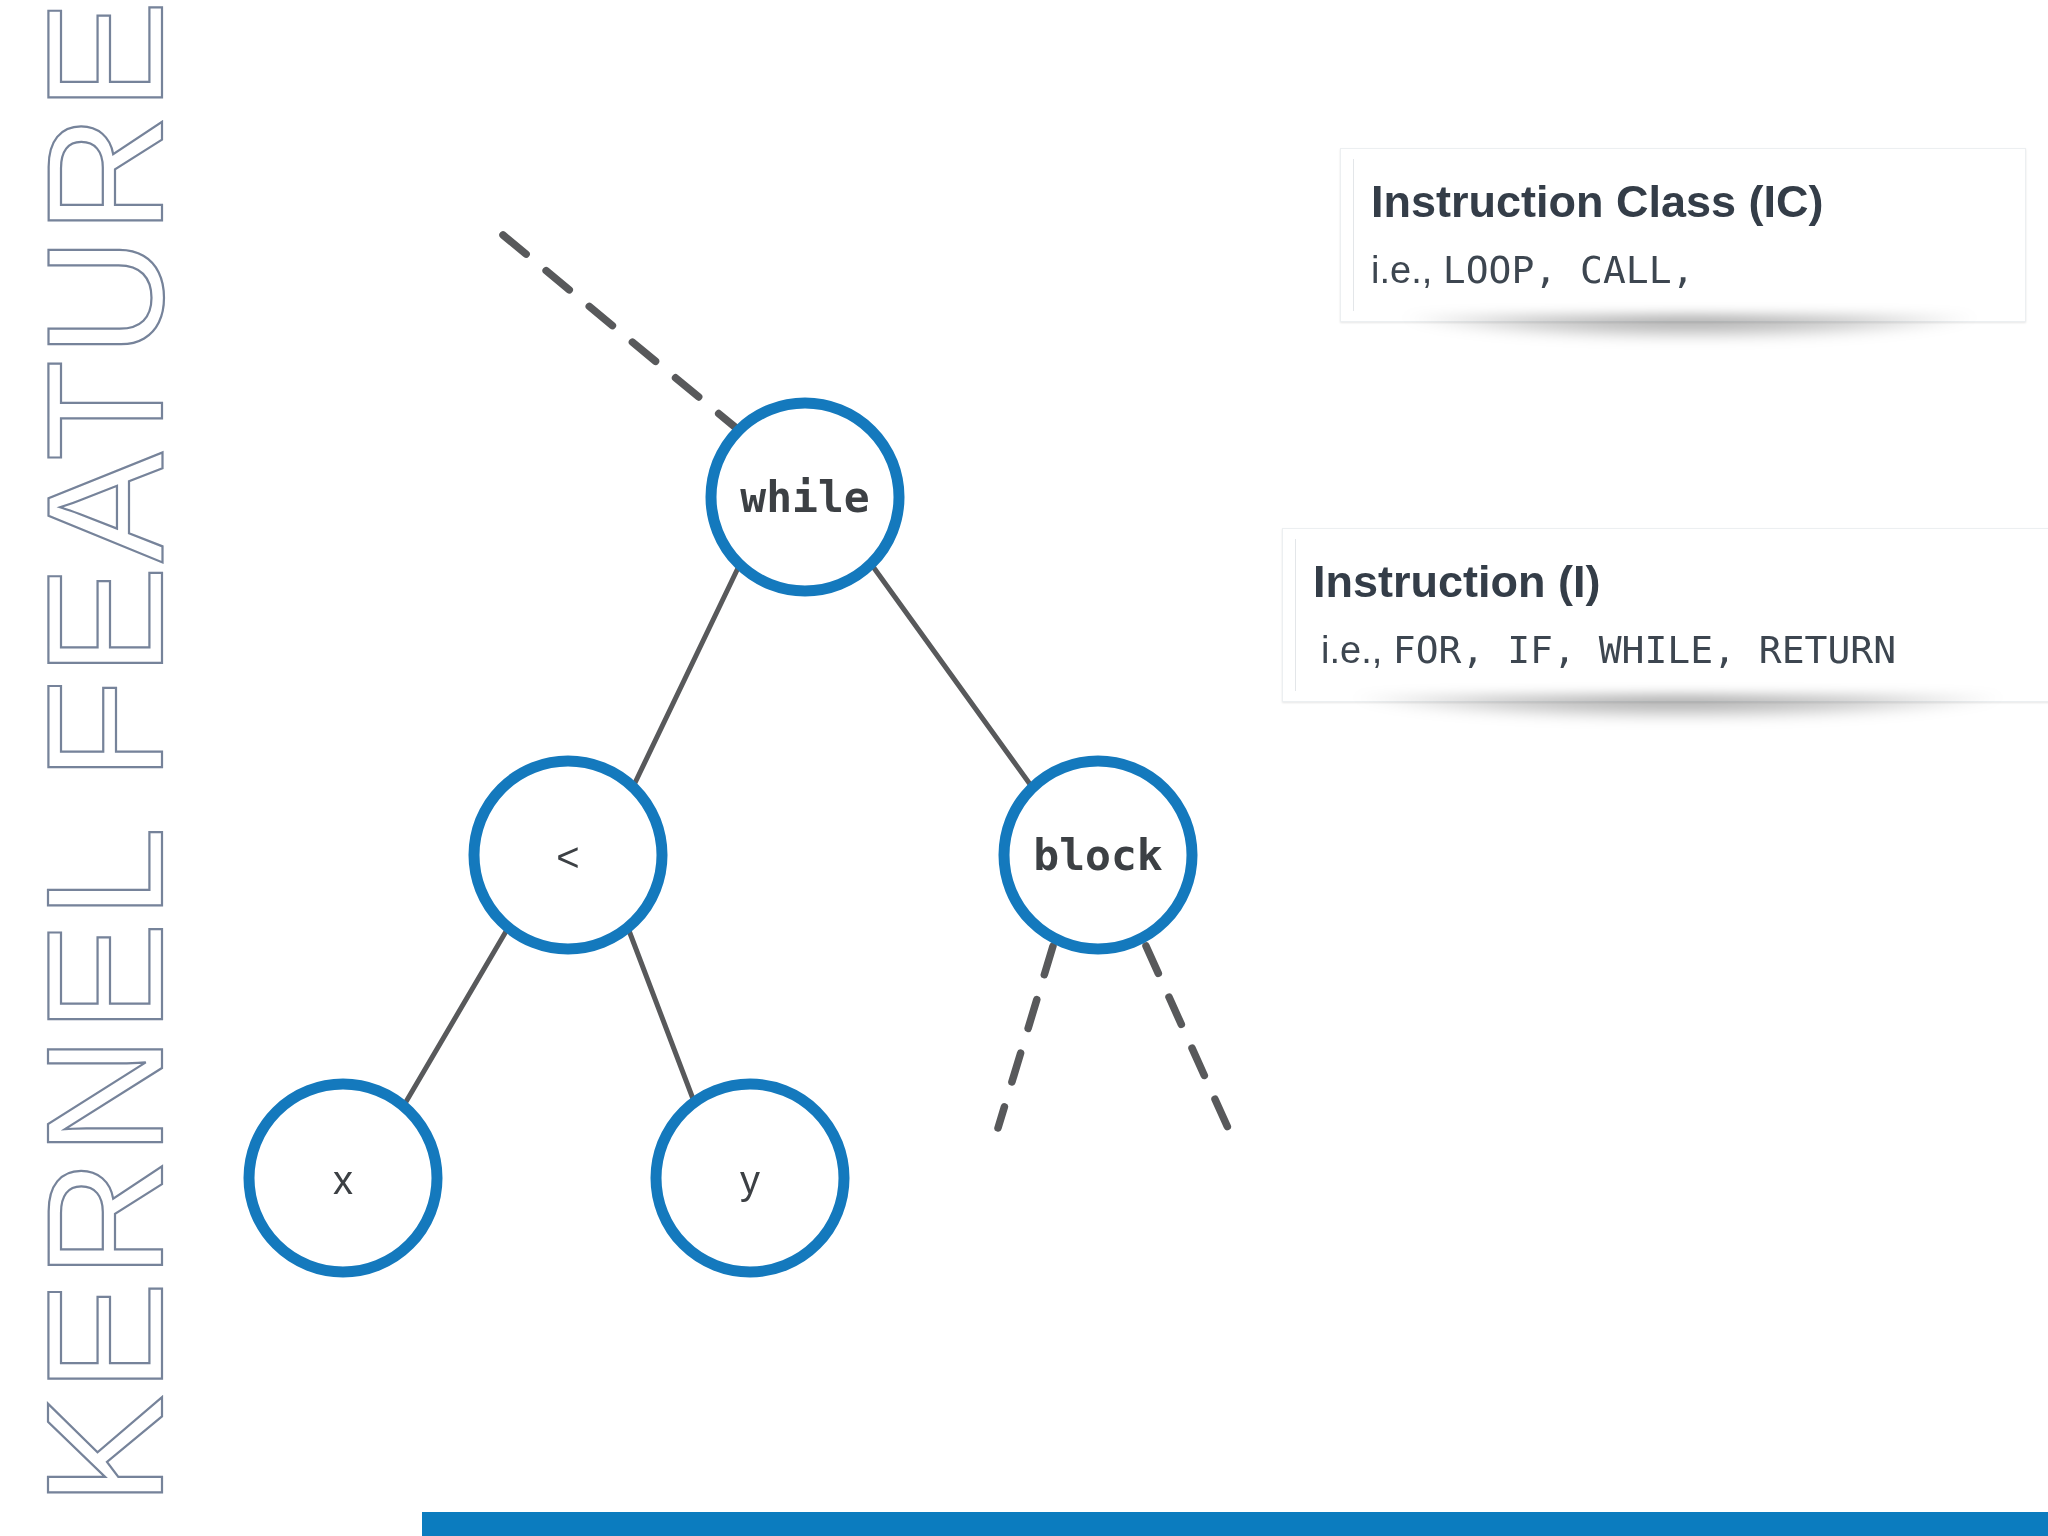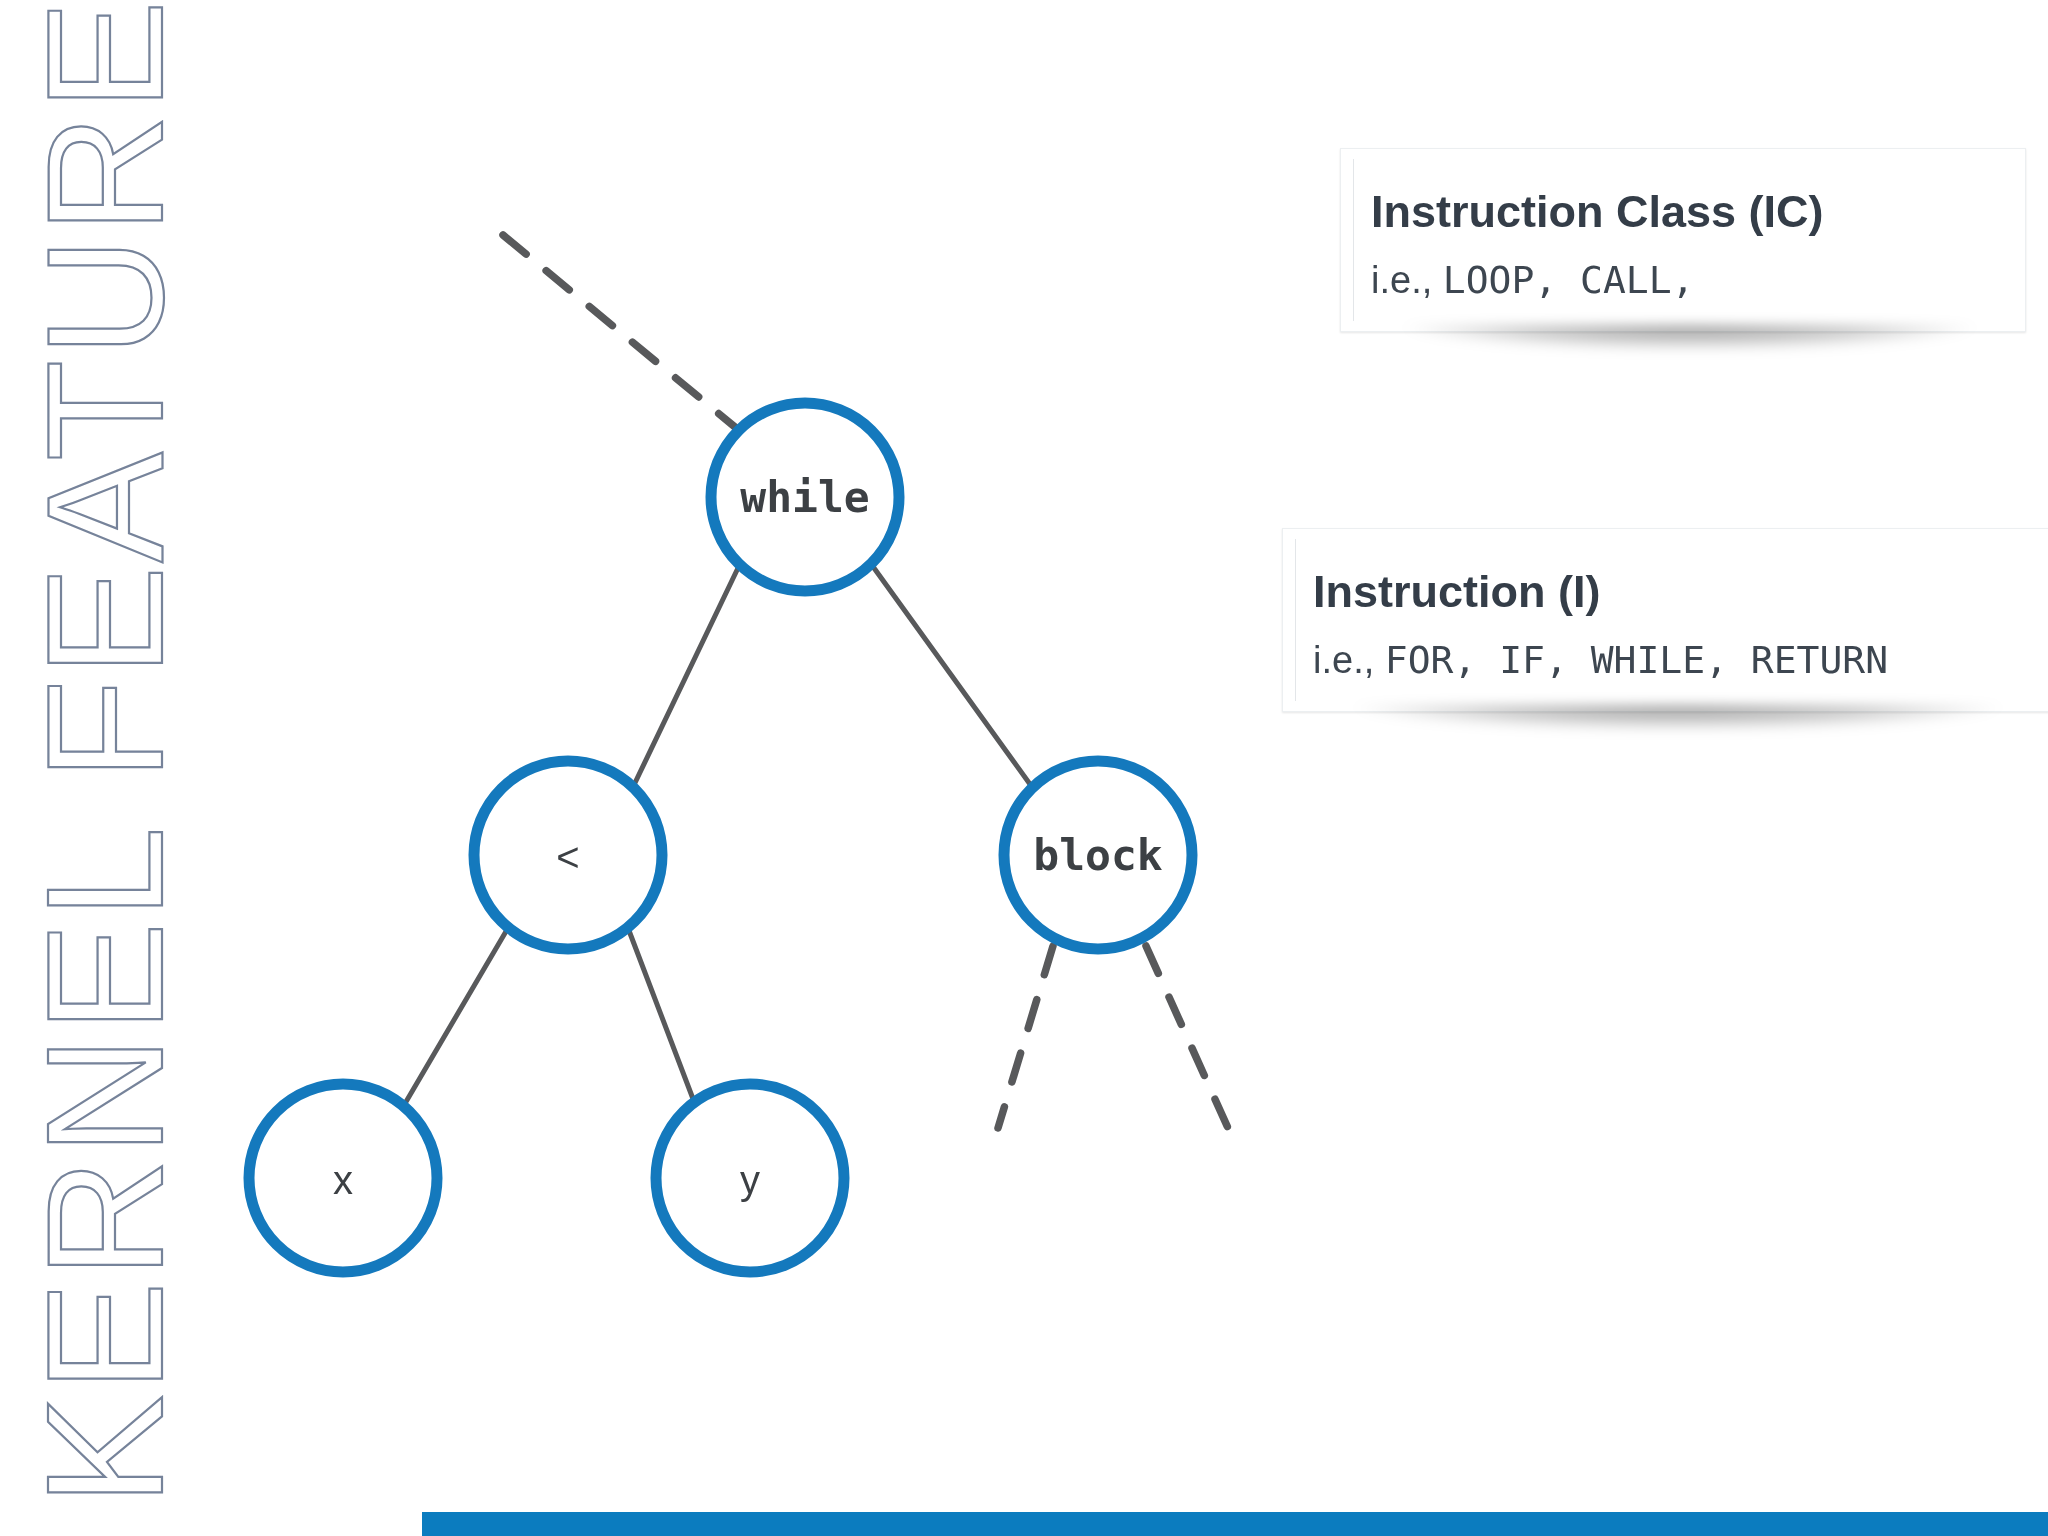--- a/index.html
+++ b/index.html
@@ -70,21 +70,21 @@
     font-size: 40px;
   }
 
   
   .card {
     position: absolute;
     background: #ffffff;
     box-sizing: border-box;
     border: 1px solid #eceff1;
     box-shadow: 0 1px 2px rgba(0,0,0,0.10);
-    padding: 36px 26px 24px 30px;
+    padding: 26px 26px 24px 30px;
   }
   .card::before {
     
     content: "";
     position: absolute;
     left: 12px;
     top: 10px;
     bottom: 10px;
     width: 1px;
     background: #e3e6e9;
@@ -127,21 +127,21 @@
   #card-ic {
     left: 1340px;
     top: 148px;
     width: 686px;
   }
   #card-i {
     left: 1282px;
     top: 528px;
     width: 776px;
   }
-  #card-i .card-body { white-space: nowrap; }
+  #card-i .card-body { white-space: nowrap; margin-left: 8px; }
 
   
   #bottom-bar {
     position: absolute;
     left: 422px;
     top: 1512px;
     width: 1626px;
     height: 24px;
     background: #0b7cbf;
   }

